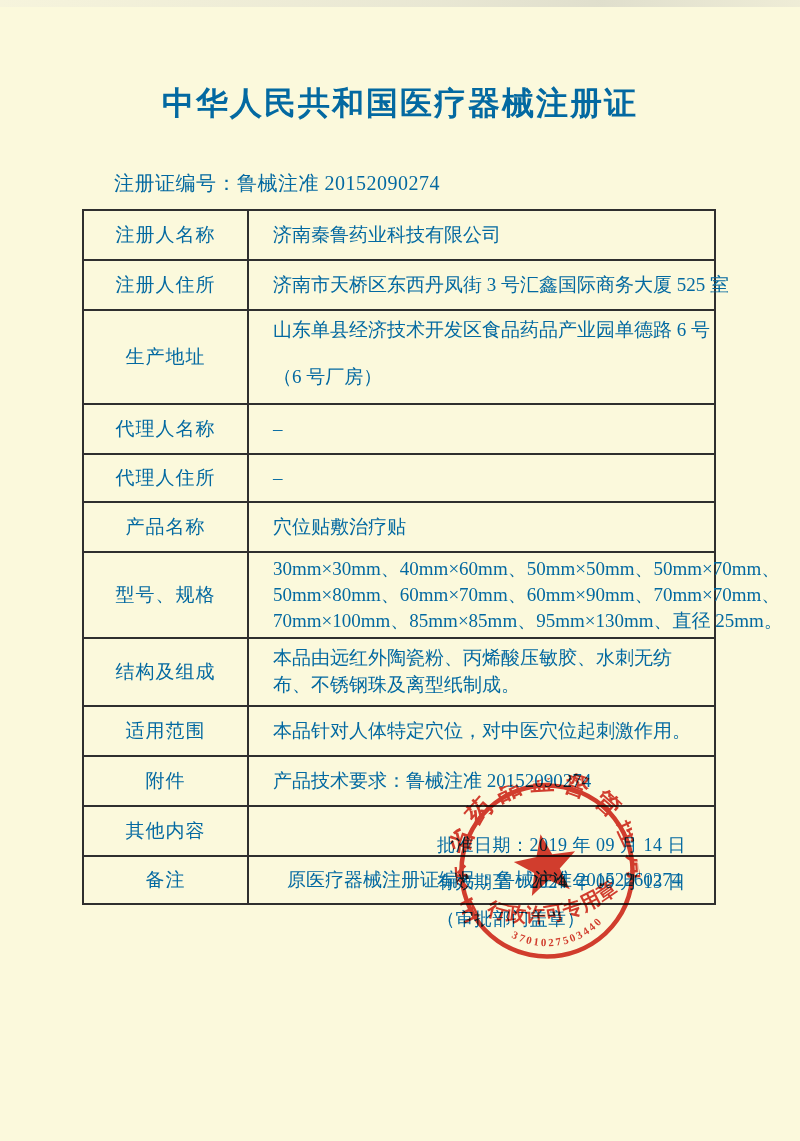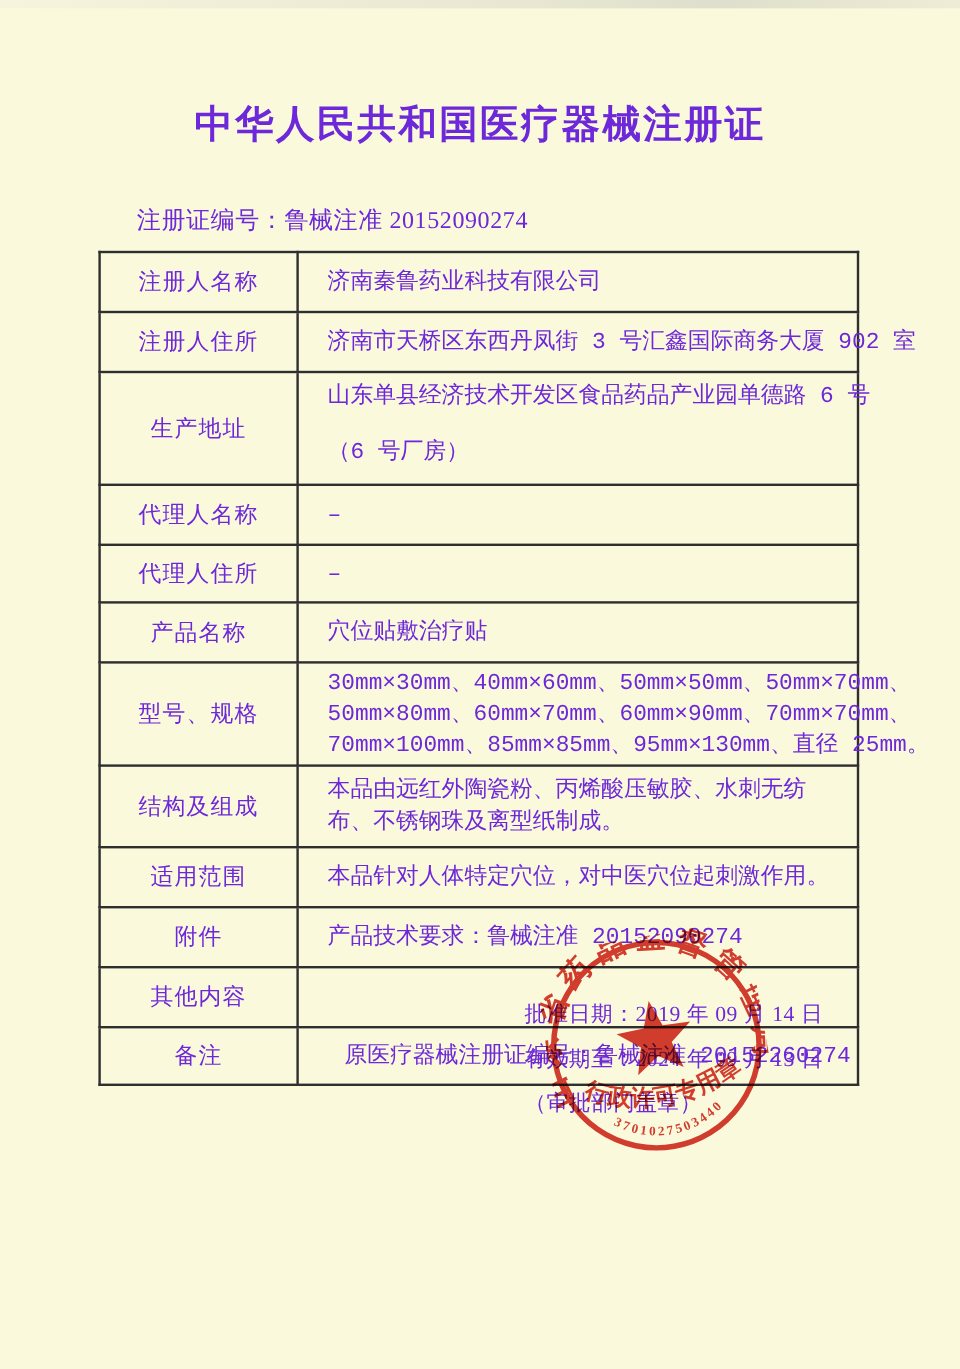--- a/index.html
+++ b/index.html
@@ -1,21 +1,21 @@
 <!DOCTYPE html>
 <html><head>
 <meta charset="utf-8">
 <style>
   html,body{margin:0;padding:0;}
   .page{
     position:relative;
     width:800px;height:1141px;
     background:#fbf9dc;
     font-family:"Liberation Serif","DejaVu Serif",serif;
-    color:#6d28d9;
+    color:#0369a1;
     overflow:hidden;
   }
   .scan-edge{
     position:absolute;top:0;left:0;width:800px;height:7px;
     background:linear-gradient(90deg,#f2f0dd 0%,#e9e7d6 20%,#d9d8cc 55%,#c9c9c0 75%,#e4e2d2 100%);
     opacity:.55;
   }
   .doc-title{
     position:absolute;top:82px;left:0;right:0;
     margin:0;text-align:center;
@@ -26,21 +26,20 @@
     font-size:20px;letter-spacing:.5px;
   }
   table.cert{
     position:absolute;top:209px;left:82px;
     width:634px;border-collapse:collapse;table-layout:fixed;
   }
   table.cert td{
     border:2px solid #2f2f2f;
     font-size:19px;
     vertical-align:middle;
-    font-family:Liberation Mono, monospace;
   }
   td.lbl{width:161px;text-align:center;letter-spacing:1px;}
   td.val{padding:2px 24px;font-size:18px;line-height:1.42;}
   td.val .vline{white-space:nowrap;}
   td.val .wrapline{white-space:normal;}
   tr.r-h1 td{height:44px;}
   tr.r-h1b td{height:42px;margin-top:11px;}
   tr.r-h2 td{height:88px;}
   tr.r-h3 td{height:80px;}
   tr.r-h2s td{height:62px;}
@@ -81,21 +80,21 @@
     <tbody>
       <tr class="r-h1">
         <td class="lbl">注册人名称</td>
         <td class="val">
           <div class="vline">济南秦鲁药业科技有限公司</div>
         </td>
       </tr>
       <tr class="r-h1">
         <td class="lbl">注册人住所</td>
         <td class="val">
-          <div class="vline">济南市天桥区东西丹凤街 3 号汇鑫国际商务大厦 902 室</div>
+          <div class="vline">济南市天桥区东西丹凤街 3 号汇鑫国际商务大厦 525 室</div>
         </td>
       </tr>
       <tr class="r-h2">
         <td class="lbl">生产地址</td>
         <td class="val" style="vertical-align:top;">
           <div class="vline addr-line1">山东单县经济技术开发区食品药品产业园单德路 6 号</div>
           <div class="vline addr-line2">（6 号厂房）</div>
         </td>
       </tr>
       <tr class="r-h1">

